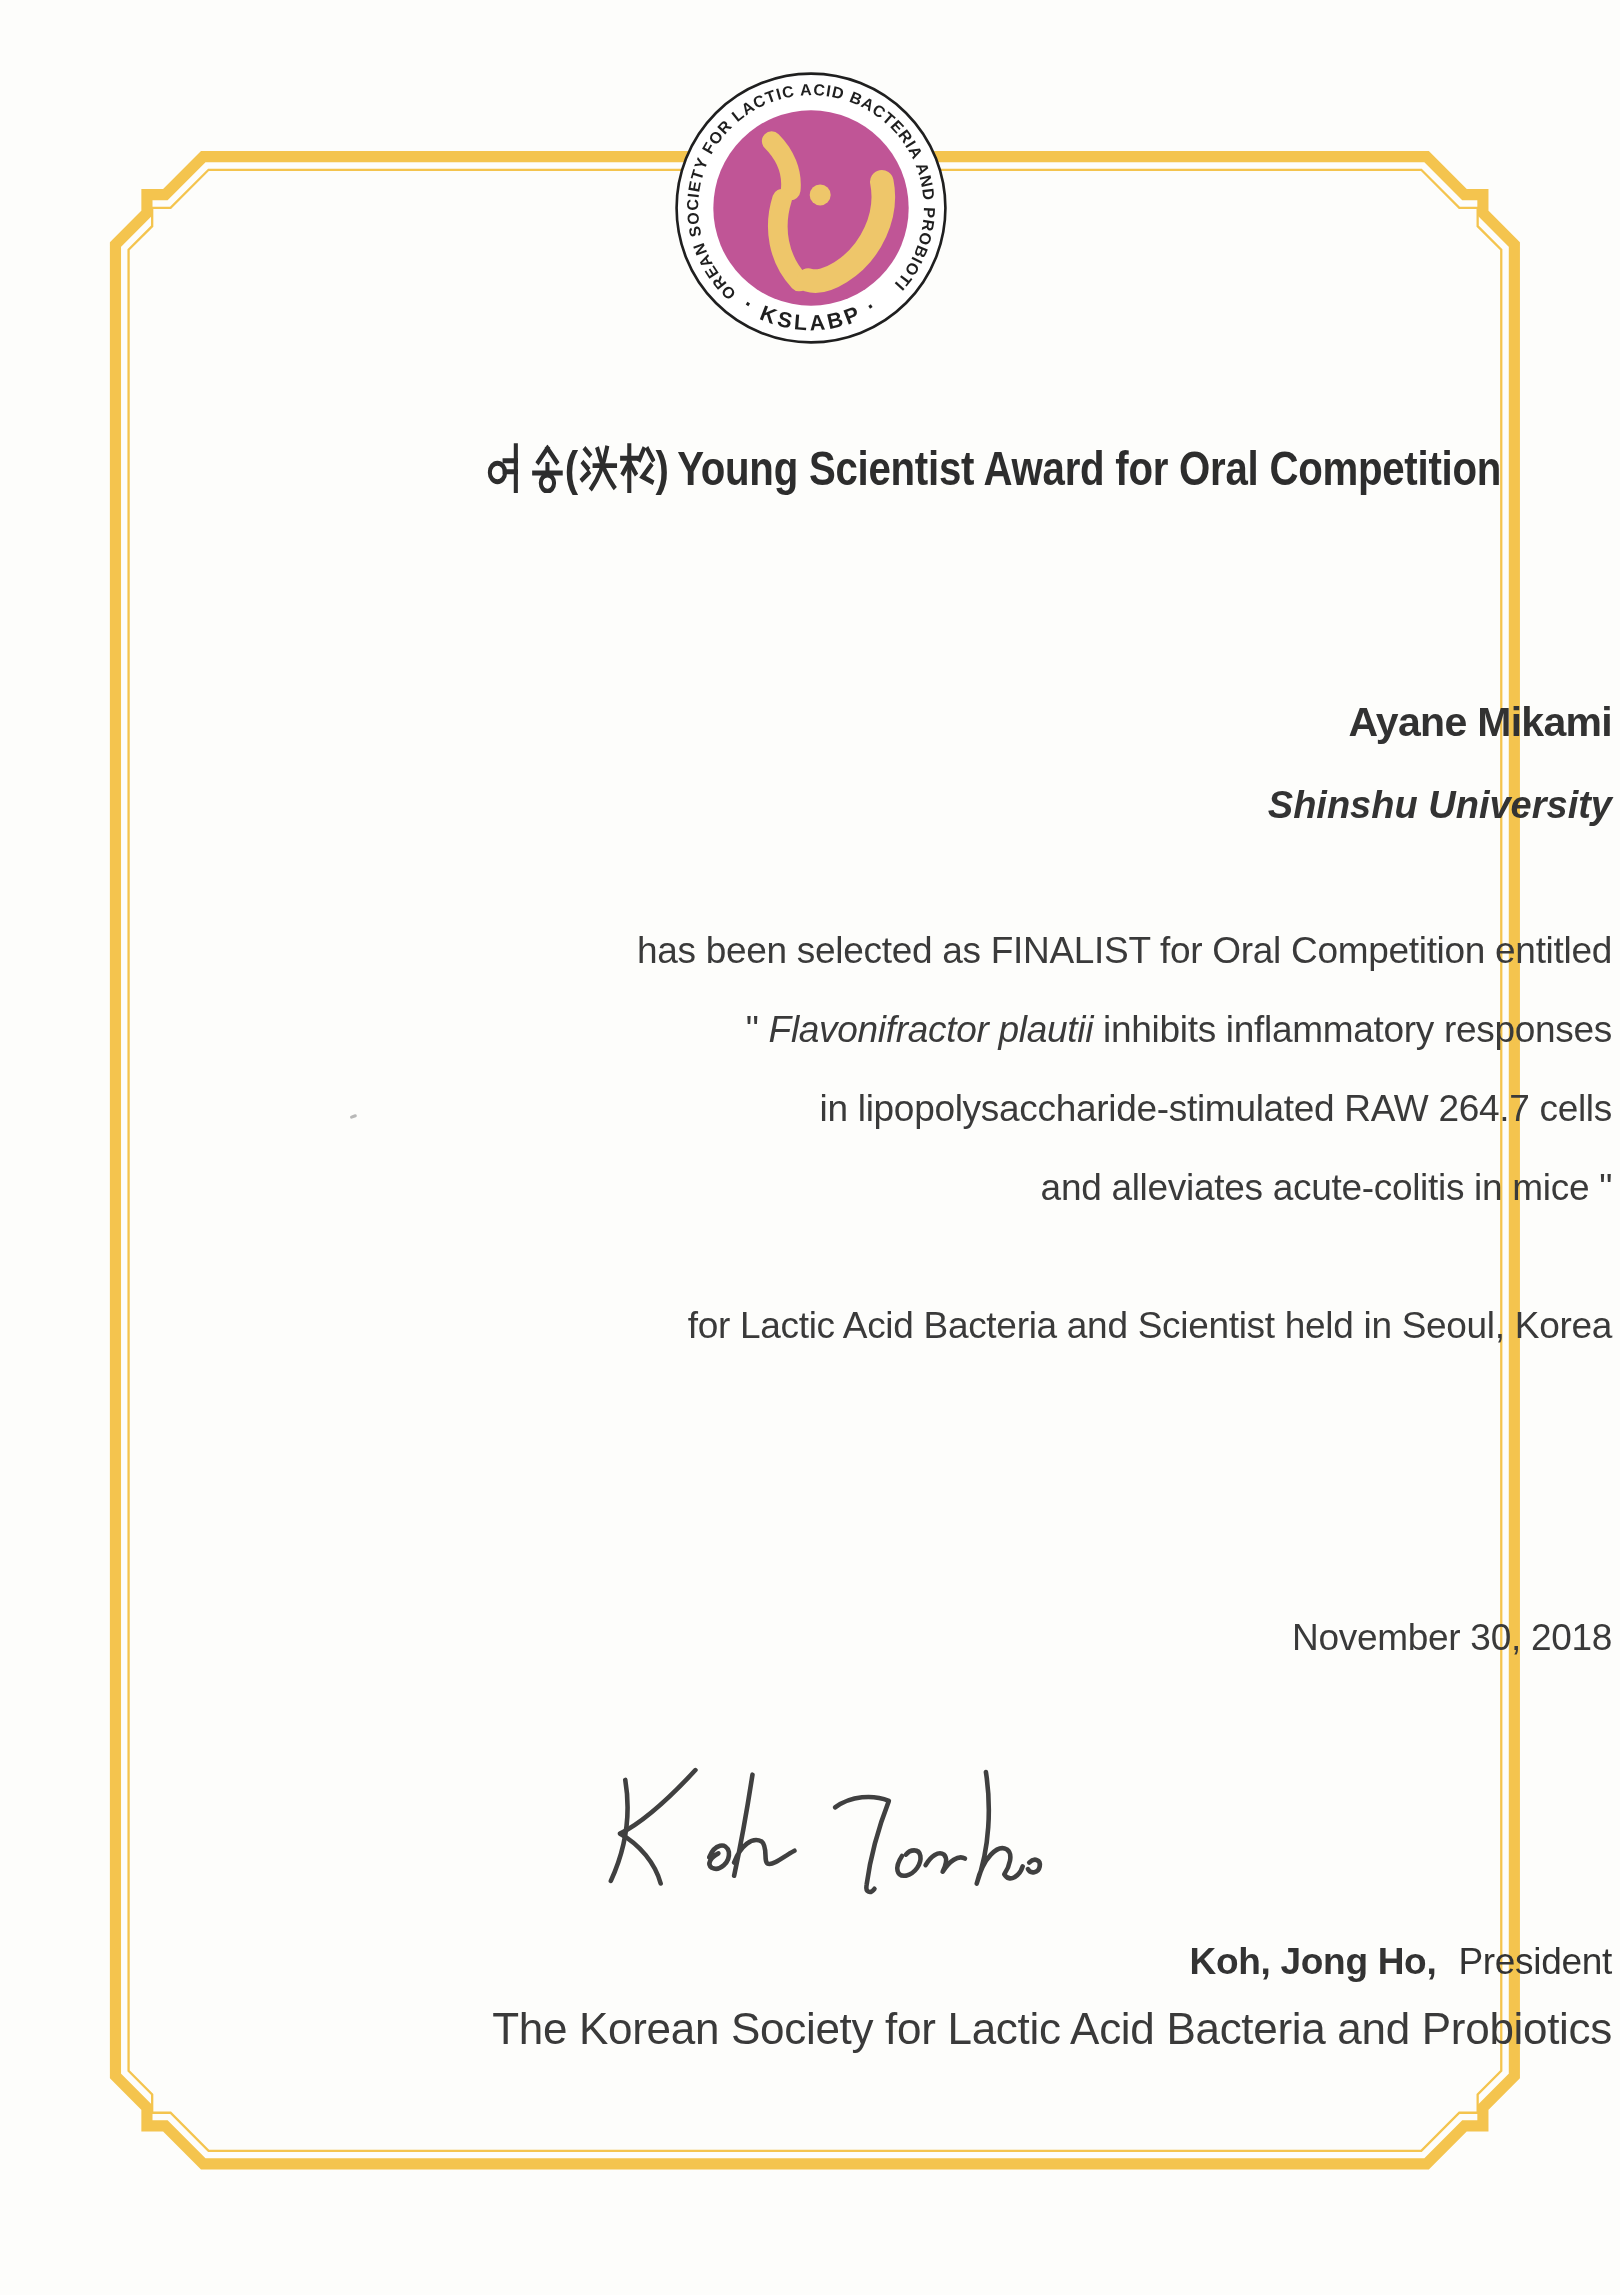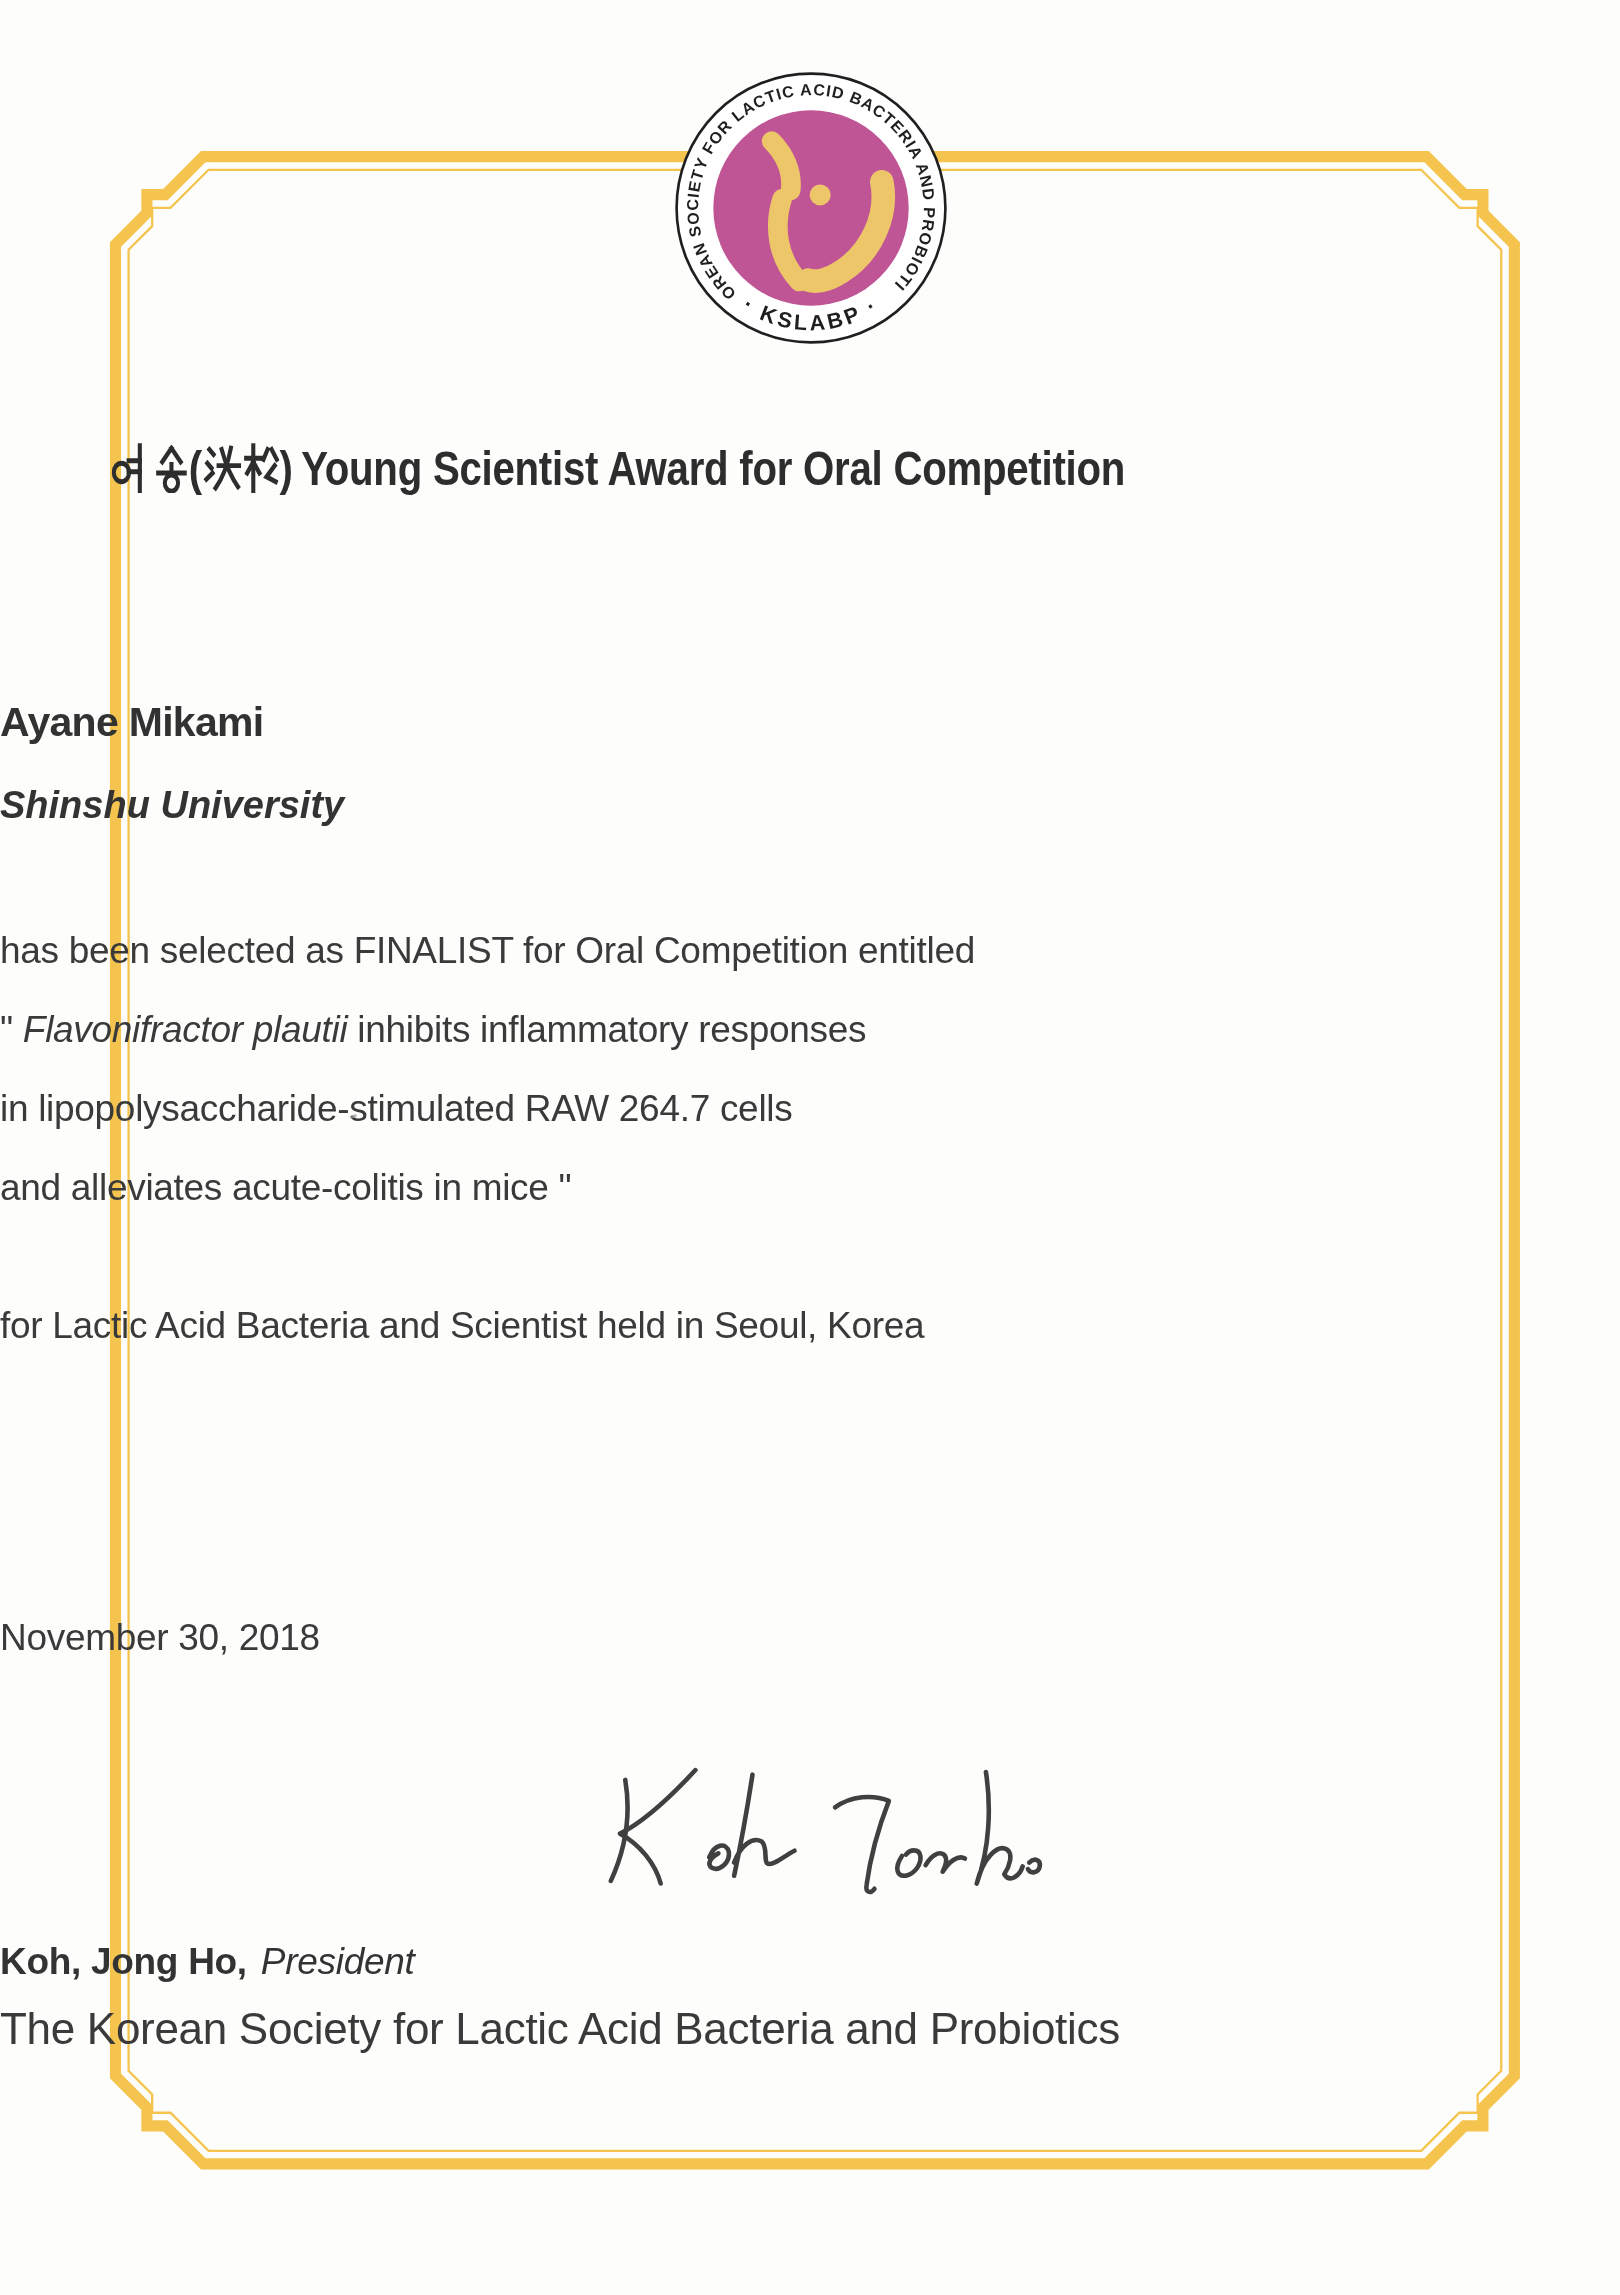--- a/index.html
+++ b/index.html
@@ -3,21 +3,21 @@
 <meta charset="utf-8">
 <style>
   html,body{margin:0;padding:0;background:#ffffff;}
   .page{
     position:relative;
     width:1620px;height:2295px;
     background:#fdfdfb;
     font-family:"Liberation Sans",sans-serif;
     overflow:hidden;
   }
-  .abs{position:absolute;left:0;right:0;text-align:left;}
+  .abs{position:absolute;left:0;right:8px;text-align:right;}
   svg{display:inline-block;}
 
   .border-svg{position:absolute;left:0;top:0;width:1620px;height:2295px;}
 
   .seal{position:absolute;left:672px;top:69px;width:278px;height:278px;}
   .seal text{font-family:"Liberation Sans",sans-serif;font-weight:bold;fill:#1f1f1f;}
   .seal .ringtext{font-size:24.5px;letter-spacing:1.5px;}
   .seal .abbrtext{font-size:33px;letter-spacing:5px;}
 
   .title-block{top:430px;color:#2d2d2d;font-weight:bold;font-size:49px;line-height:77px;}
@@ -33,21 +33,21 @@
   .body-block{top:911px;font-size:37px;color:#3a3a3a;line-height:79px;letter-spacing:-0.3px;}
   .event-block{top:1286px;font-size:37px;color:#3a3a3a;line-height:79px;letter-spacing:-0.3px;}
   .date-block{top:1602px;font-size:37px;color:#3a3a3a;line-height:39px;letter-spacing:-0.3px;margin-top:16px;}
   .italic{font-style:italic;}
 
   .sig-svg{position:absolute;left:574px;top:1734px;width:475px;height:200px;}
   .sig-svg path{stroke:#404040;stroke-width:7;fill:none;stroke-linecap:round;stroke-linejoin:round;}
 
   .signer-block{top:1941px;font-size:37px;color:#333333;line-height:42px;letter-spacing:-0.3px;}
   .signer-name{font-weight:bold;}
-  .signer-title{margin-left:14px;font-style:italic;}
+  .signer-title{margin-left:22px;}
   .org-block{top:2008px;font-size:44px;color:#3a3a3a;line-height:42px;letter-spacing:-0.3px;}
 
   .speck{position:absolute;left:350px;top:1115px;width:6.6px;height:3.3px;background:#9a9a9a;border-radius:2px;transform:rotate(-20deg);opacity:.7;}
 </style>
 </head>
 <body>
 
 <div class="page">
 
   <svg class="border-svg" viewBox="0 0 2471 3501" aria-hidden="true">

